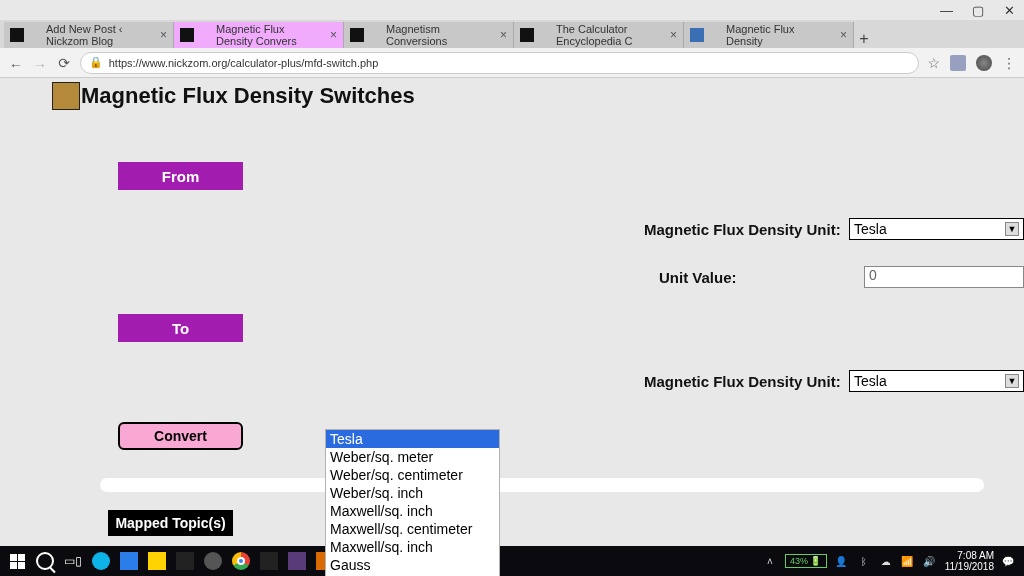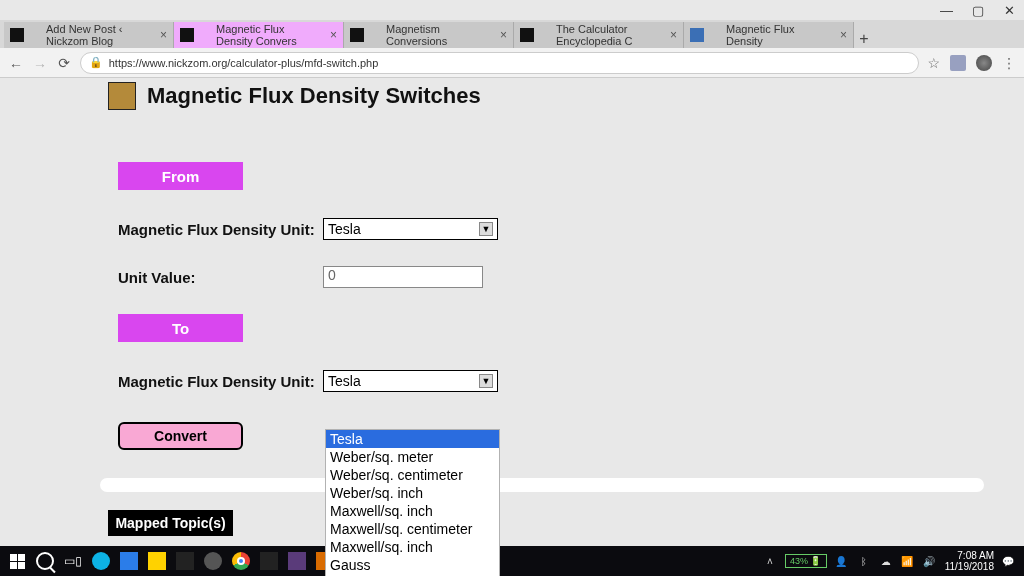--- a/index.html
+++ b/index.html
@@ -15,27 +15,27 @@
   .tab .favicon.nk { background: #111; }
   .tab .tab-x { margin-left: auto; font-size: 12px; color: #555; }
   .newtab { width: 20px; text-align: center; font-size: 16px; color: #444; }
   .addr-bar { height: 30px; background: #f2f2f2; display: flex; align-items: center; padding: 0 8px; gap: 8px; border-bottom: 1px solid #ccc; }
   .nav-btn { width: 16px; height: 16px; color: #555; font-size: 14px; display:flex; align-items:center; justify-content:center; }
   .url-box { flex: 1; height: 22px; background: #fff; border: 1px solid #ccc; border-radius: 11px; display: flex; align-items: center; padding: 0 8px; font-size: 11px; color: #333; gap: 6px; }
   .url-icons { display:flex; gap:10px; align-items:center; color:#666; font-size:14px; }
 
   
   .page { position: relative; padding: 4px 0 0 0; }
-  .page-header { display:flex; align-items:center; gap:11px; padding-left: 108px; }
+  .page-header { display:flex; align-items:center; gap:1px; padding-left: 52px; }
   .page-logo { width: 28px; height: 28px; background: #b48a3a; border:1px solid #222; }
   .page-title { font-size: 22px; font-weight: bold; color: #111; }
 
   .form-area { padding-left: 118px; padding-top: 52px; }
-  .black-head { background:#d946ef; color:#fff; font-weight:bold; font-size:15px; width:125px; height:28px; display:flex; align-items:center; justify-content:center; margin-bottom: 28px; }
-  .row { display:flex; align-items:center; margin-bottom: 26px; }
+  .black-head { background:#a21caf; color:#fff; font-weight:bold; font-size:15px; width:125px; height:28px; display:flex; align-items:center; justify-content:center; margin-bottom: 28px; }
+  .row { display:flex; align-items:center; margin-bottom: 26px; justify-content: flex-end; }
   .row .lab { width: 205px; font-size: 15px; color:#111; font-weight: 600; }
   .select-box { border:1px solid #000; background:#fff; width: 175px; height:22px; display:flex; align-items:center; padding:0 4px; font-size:14px; justify-content:space-between; }
   .select-caret { font-size:9px; background:#ddd; border:1px solid #888; width:14px; height:14px; display:flex; align-items:center; justify-content:center; }
   .text-input { border:1px solid #888; background:#fff; width:160px; height:22px; padding:0 4px; font-size:14px; color:#666; }
 
   .dropdown-list { position:absolute; left: 325px; top: 351px; width: 175px; background:#fff; border:1px solid rgba(0,0,0,0.3); font-size:14px; z-index: 50; }
   .dropdown-list .opt { padding: 0 4px; line-height: 18px; white-space: nowrap; }
   .dropdown-list .opt.sel { background:#2a6cdf; color:#fff; }
 
   .convert-btn { background:#f9a8d4; border:2px solid #000; border-radius:6px; width:125px; height:28px; font-weight:bold; font-size:14px; display:flex; align-items:center; justify-content:center; margin-top: 30px; }

